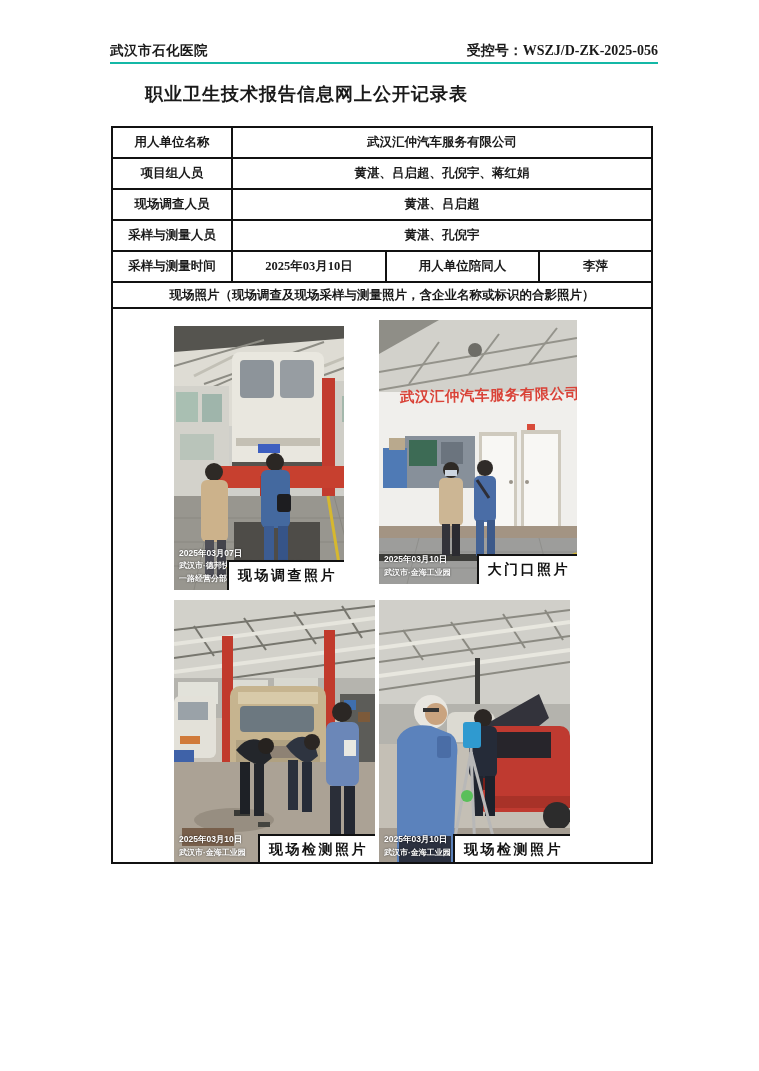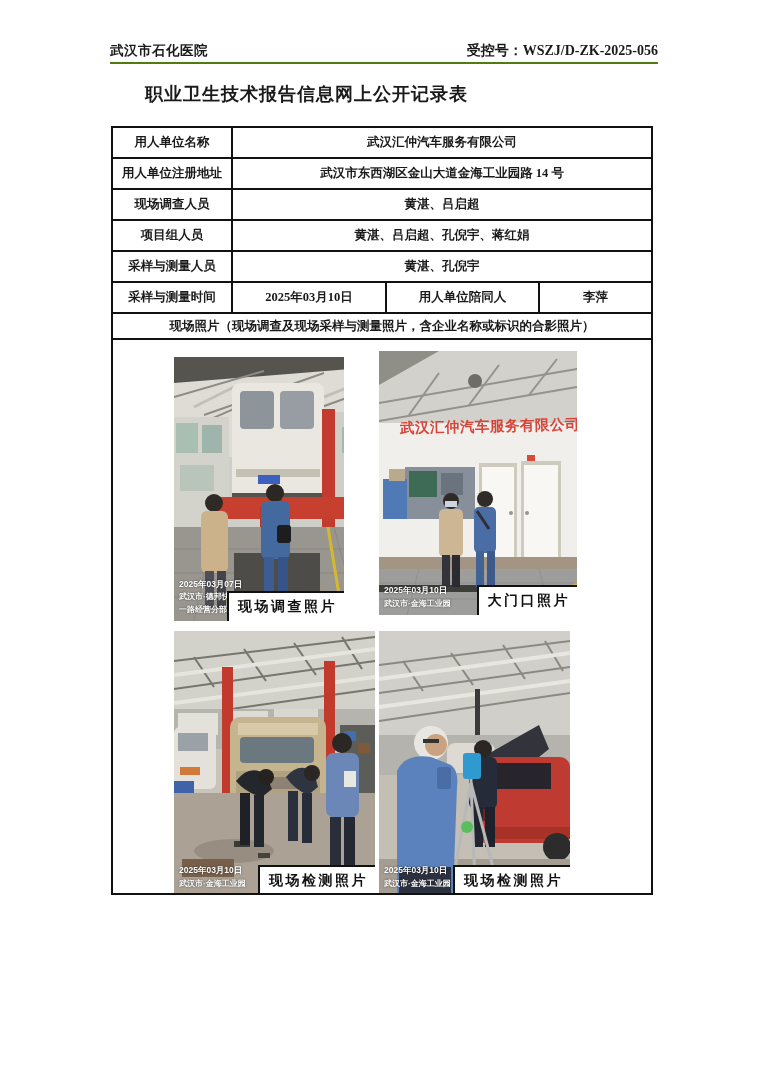--- a/index.html
+++ b/index.html
@@ -4,21 +4,21 @@
 <style>
   html,body{margin:0;padding:0;background:#ffffff;}
   .page{
     position:relative;width:759px;height:1071px;background:#ffffff;
     font-family:"Liberation Serif","DejaVu Serif",serif;color:#1a1a1a;
     overflow:hidden;
   }
   
   .pagehead{
     position:absolute;left:110px;top:40px;width:548px;height:24px;
-    border-bottom:2px solid #4d7c0f;display:flex;justify-content:space-between;align-items:flex-end;
+    border-bottom:2px solid #14b8a6;display:flex;justify-content:space-between;align-items:flex-end;
     padding-bottom:2px;box-sizing:border-box;
   }
   .org{font-size:13.5px;font-weight:600;letter-spacing:.5px;}
   .ctrl{font-size:14px;font-weight:600;font-family:"Liberation Serif","DejaVu Serif",serif;}
   .doctitle{
     position:absolute;left:0;top:82px;width:613px;text-align:center;
     font-size:18px;font-weight:bold;letter-spacing:1px;
   }
   
   table.rec{
@@ -74,30 +74,26 @@
         <col style="width:154px">
         <col style="width:153px">
         <col style="width:113px">
     </colgroup>
     <tbody>
         <tr class="r">
       <td>用人单位名称</td>
       <td colspan="3">武汉汇仲汽车服务有限公司</td>
     </tr>
     <tr class="r">
-      <td>用人单位注册地址</td>
-      <td colspan="3">武汉市东西湖区金山大道金海工业园路 14 号</td>
+      <td>项目组人员</td>
+      <td colspan="3">黄湛、吕启超、孔倪宇、蒋红娟</td>
     </tr>
     <tr class="r">
       <td>现场调查人员</td>
       <td colspan="3">黄湛、吕启超</td>
-    </tr>
-    <tr class="r">
-      <td>项目组人员</td>
-      <td colspan="3">黄湛、吕启超、孔倪宇、蒋红娟</td>
     </tr>
     <tr class="r">
       <td>采样与测量人员</td>
       <td colspan="3">黄湛、孔倪宇</td>
     </tr>
     <tr class="r">
       <td>采样与测量时间</td>
       <td>2025年03月10日</td>
       <td>用人单位陪同人</td>
       <td>李萍</td>

